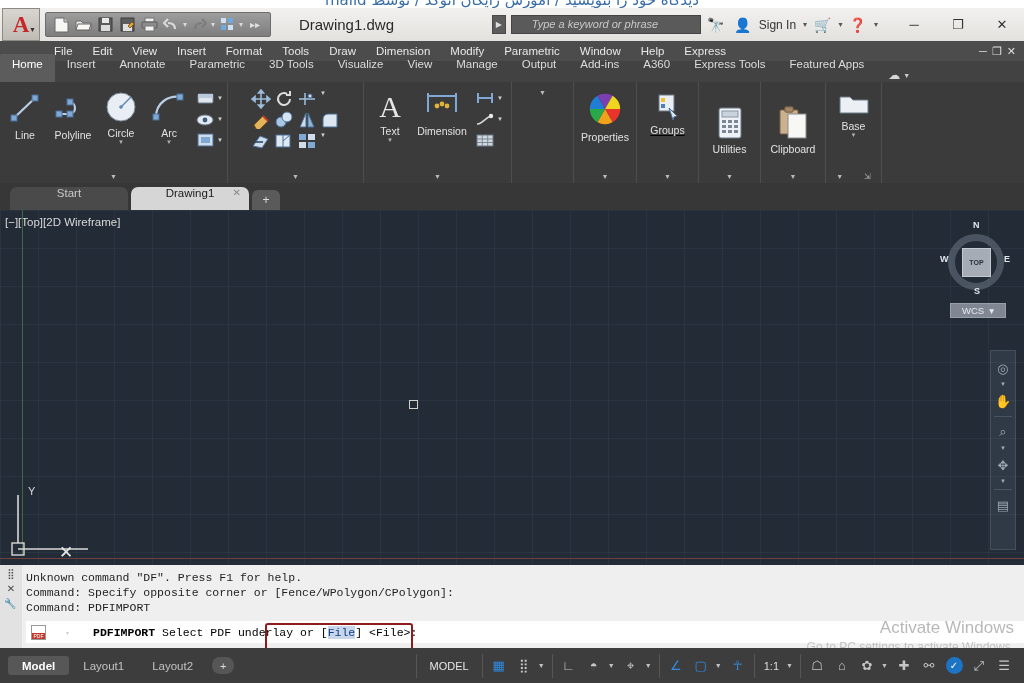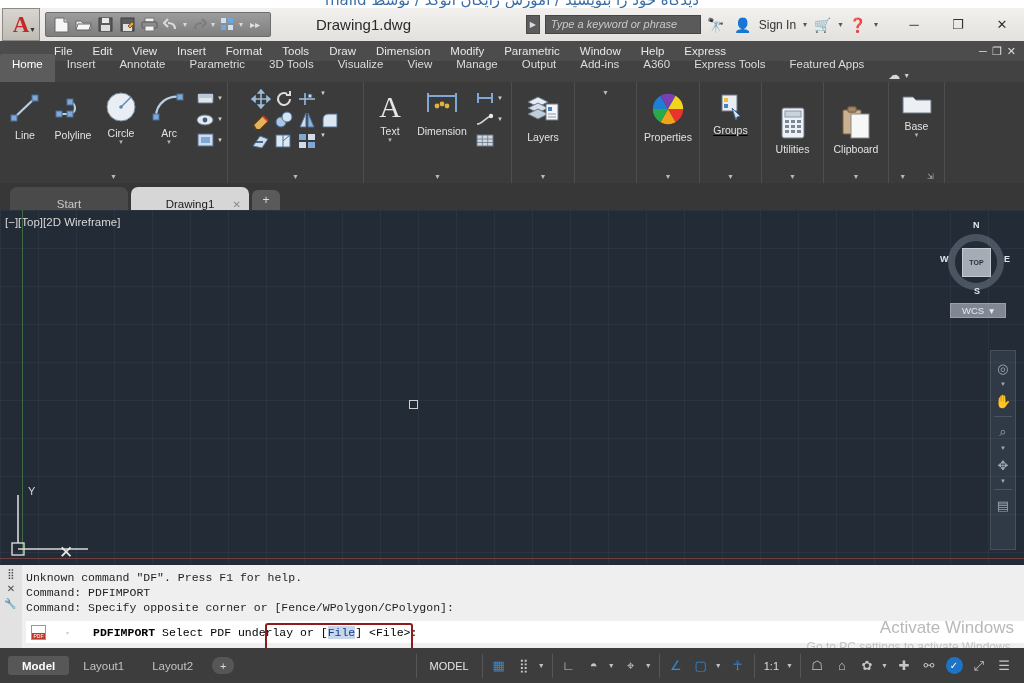--- a/index.html
+++ b/index.html
@@ -55,23 +55,23 @@
   }
   .search-wrap {
     display: flex; align-items: center; gap: 5px; margin-right: 6px;
   }
   .search-caret {
     width: 14px; height: 19px; background: #5c5c5c; color:#ddd;
     font-size: 8px; display:flex; align-items:center; justify-content:center;
     border:1px solid #4a4a4a;
   }
   .search-box {
-    width: 156px; height: 19px; background: #5a5a5a; border: 1px solid #454545;
+    width: 190px; height: 19px; background: #5a5a5a; border: 1px solid #454545;
     color: #c9c9c9; font-style: italic; font-size: 11px;
-    padding: 0 5px; line-height: 17px; overflow: hidden; white-space: nowrap;
+    padding: 0 20px; line-height: 17px; overflow: hidden; white-space: nowrap;
   }
   .icon-bn { color: #3c3c3c; font-size: 14px; padding: 0 2px; }
   .signin { font-size: 12px; color: #333; padding-right: 2px; }
   .mini-caret { font-size: 8px; color: #555; }
   .win-ctl { display: flex; align-items: center; gap: 0; margin-left: 8px; }
   .win-btn {
     width: 44px; height: 32px; display: flex; align-items: center;
     justify-content: center; font-size: 13px; color: #333;
   }
 
@@ -130,21 +130,21 @@
   .sm-caret { font-size: 6px; color: #cfcfcf; width: 7px; }
   .grid-tools { display: grid; grid-template-columns: repeat(4, 1fr);
                 gap: 3px; padding: 4px 3px 0 3px; align-content: start; }
 
   
   .filetabs {
     position: absolute; top: 183px; left: 0; width: 1024px; height: 27px;
     background: #373737; display: flex; align-items: flex-end; padding-left: 10px;
   }
   .ftab {
-    height: 23px; min-width: 118px; display: flex; align-items: flex-end;
+    height: 23px; min-width: 118px; display: flex; align-items: flex-start;
     justify-content: center; font-size: 11.5px; color: #c9c9c9;
     background: #4a4a4a; border-radius: 7px 7px 0 0; margin-right: 3px;
     position: relative; padding: 0 14px;
   }
   .ftab.active { background: #d6d6d6; color: #1a1a1a; }
   .ftab .x { position:absolute; right: 8px; font-size: 10px; color:#888; }
   .ftab-plus {
     width: 28px; height: 20px; background: #5a5a5a; border-radius: 6px 6px 0 0;
     color: #ddd; font-size: 12px; display: flex; align-items: center;
     justify-content: center;
@@ -611,34 +611,20 @@
                   <rect x="2" y="2" width="16" height="11" fill="#cfd6de" stroke="#6b7886"></rect>
                   <path d="M2 6h16M2 9.5h16M7.3 2v11M12.7 2v11" stroke="#6b7886" stroke-width=".8"></path>
                 </svg>
             </span>
           </div>
         </div>
       </div>
       <div class="panel-drop">▼</div>
     </div>
 
-    <div class="panel" style="width:63px;">
-      <div class="big-tool" style="flex:1;">
-        <svg width="38" height="38" viewBox="0 0 38 38">
-            <path d="M4 12l10-5 10 5-10 5z" fill="#e7edf4" stroke="#6b7886"></path>
-            <path d="M4 18l10-5 10 5-10 5z" fill="#d4dde8" stroke="#6b7886"></path>
-            <path d="M4 24l10-5 10 5-10 5z" fill="#c0cdda" stroke="#6b7886"></path>
-            <rect x="22" y="14" width="12" height="16" fill="#f4f6f9" stroke="#6b7886"></rect>
-            <rect x="24" y="17" width="4" height="4" fill="#4a7fc0"></rect>
-            <path d="M24 24h8M24 27h8" stroke="#8a96a3"></path>
-          </svg>
-        <span class="lbl">Layers</span>
-      </div>
-      <div class="panel-drop">▼</div>
-    </div>
 
     <div class="panel" style="width:62px;">
       <div class="panel-drop">▼</div>
     </div>
 
     <div class="panel" style="width:63px;">
       <div class="big-tool" style="flex:1;">
         <svg width="38" height="38" viewBox="0 0 38 38">
           <g transform="translate(19,19)">
             <path d="M0 0 L16 0 A16 16 0 0 1 8 13.9 Z" fill="#e8342b"></path>
@@ -773,22 +759,22 @@
   </div>
 
   <div class="cmdarea">
     <div class="cmd-gutter">
       <span class="gut-ico">⣿</span>
       <span class="gut-ico">✕</span>
       <span class="gut-ico">🔧</span>
     </div>
     <div class="cmd-hist" id="cmdhist">
         <div>Unknown command "DF".  Press F1 for help.</div>
+        <div>Command: Specify opposite corner or [Fence/WPolygon/CPolygon]:</div>
         <div>Command: PDFIMPORT</div>
-        <div>Command: Specify opposite corner or [Fence/WPolygon/CPolygon]:</div>
       </div>
     <div class="cmd-input-row">
       <span class="pdf-ico">
         <span class="band">PDF</span>
       </span>
       <span class="sm-caret">▾</span>
       <span class="cmd-line">
         <b>PDFIMPORT</b><span> Select PDF underlay or [</span><span class="kw-hl">File</span><span>] &lt;File&gt;:</span>
       </span>
     </div>

